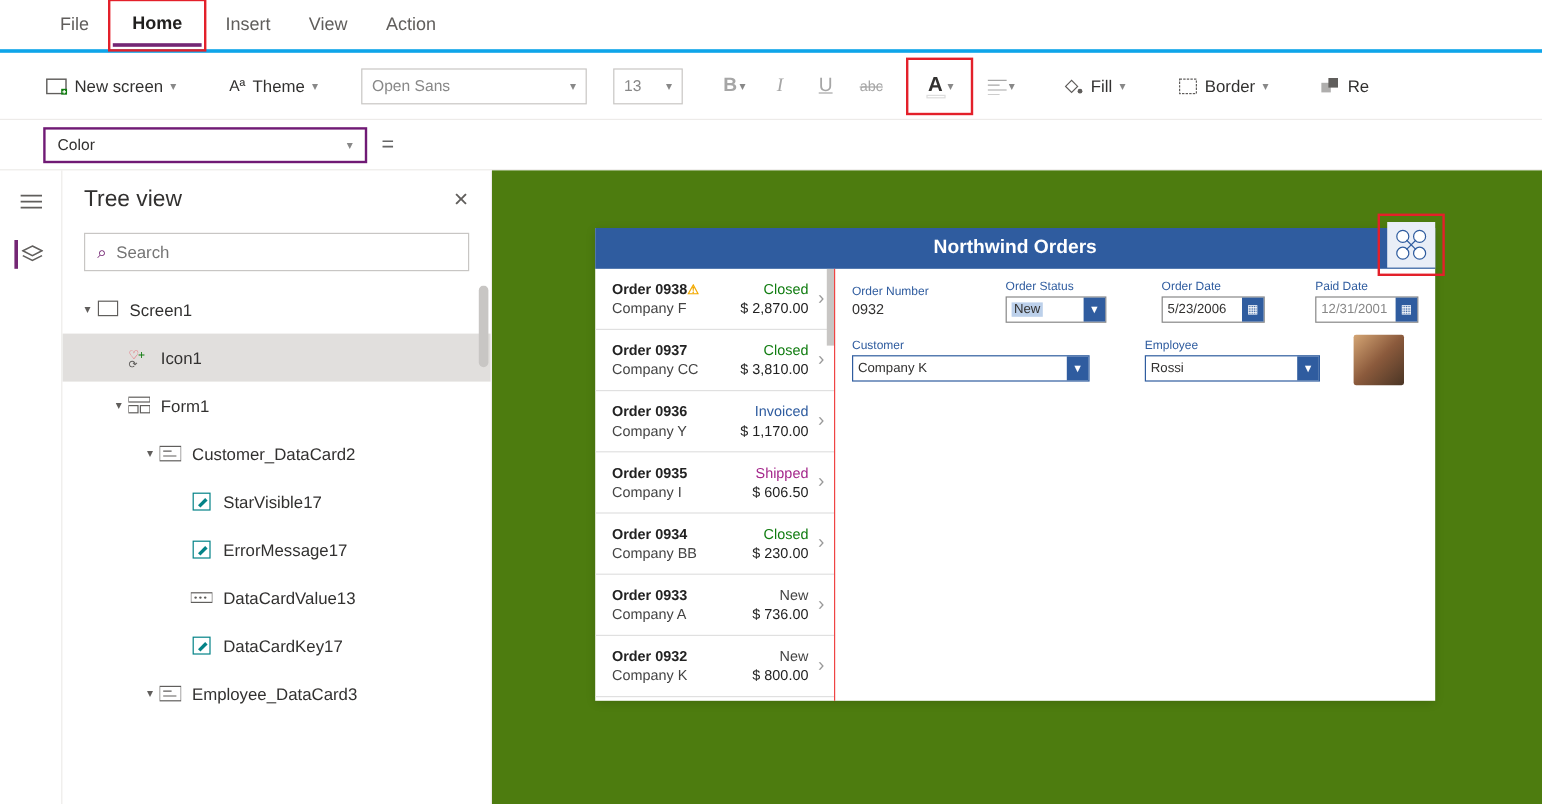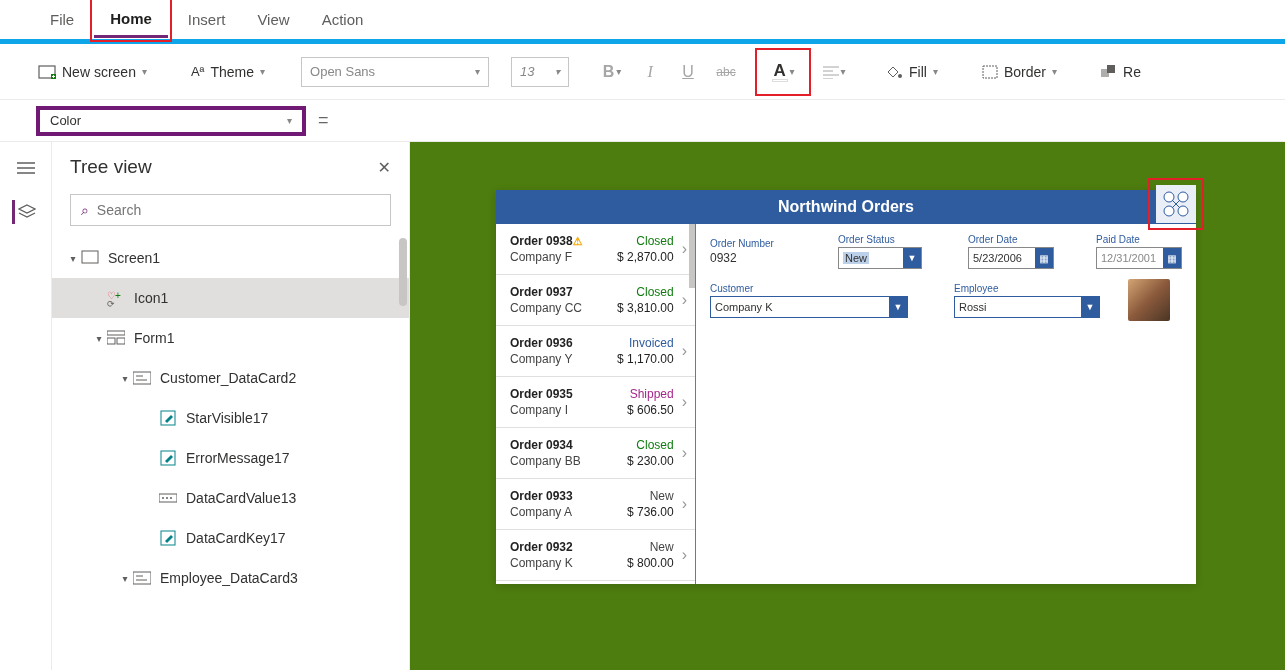--- a/index.html
+++ b/index.html
@@ -1,36 +1,36 @@
 <!DOCTYPE html>
 <html><head>
 <meta charset="utf-8">
 <style>
 * { box-sizing: border-box; margin: 0; padding: 0; font-family: "Segoe UI", Arial, sans-serif; }
 body { background: #fff; width: 1285px; height: 670px; overflow: hidden; font-size: 13px; color: #323130; }
 
 
-.menu-bar { height: 44px; display: flex; align-items: center; padding-left: 34px; gap: 0; border-bottom: 5px solid #0ea5e9; }
+.menu-bar { height: 44px; display: flex; align-items: center; padding-left: 34px; gap: 0; border-bottom: 3px solid #0ea5e9; }
 .menu-item { padding: 8px 16px; font-size: 15px; color: #605e5c; cursor: pointer; }
 .menu-item.active { color: #201f1e; font-weight: 600; border-bottom: 3px solid #742774; }
 .menu-item-home-box { border: 2px solid #e3202a; padding: 2px; }
 
 
 .toolbar { height: 56px; display: flex; align-items: center; padding-left: 30px; gap: 8px; border-bottom: 1px solid #edebe9; }
 .tb-btn { display: flex; align-items: center; gap: 6px; padding: 4px 8px; color: #323130; cursor: pointer; font-size: 14px; }
 .tb-sep { width: 12px; }
 .tb-drop { width: 188px; height: 30px; border: 1px solid #c8c6c4; display: flex; align-items: center; padding: 0 8px; color: #888; justify-content: space-between; }
-.tb-drop.small { width: 58px; font-style: italic; }
+.tb-drop.small { width: 58px; }
 .tb-icon { width: 30px; height: 30px; display: flex; align-items: center; justify-content: center; color: #a6a6a6; font-size: 16px; cursor: pointer; }
 .chev { font-size: 10px; color: #888; }
 .fontcolor-box { border: 2px solid #e3202a; width: 56px; height: 48px; display: flex; align-items: center; justify-content: center; margin-left: 6px; }
 
 
 .formula-bar { height: 42px; display: flex; align-items: center; padding: 0 36px; gap: 12px; border-bottom: 1px solid #edebe9; }
-.prop-select { width: 270px; height: 30px; border: 4px solid #701a75; display: flex; align-items: center; padding: 0 10px; justify-content: space-between; }
+.prop-select { width: 270px; height: 30px; border: 2px solid #701a75; display: flex; align-items: center; padding: 0 10px; justify-content: space-between; }
 .eq { font-size: 18px; color: #666; }
 .fx-box { height: 30px; border: 1px solid #c8c6c4; display: flex; align-items: center; padding: 0 10px; gap: 8px; flex: 1; }
 .fx-label { font-style: italic; font-family: "Times New Roman", serif; font-size: 15px; color: #323130; }
 .formula-text { font-family: Consolas, monospace; font-size: 15px; }
 .fn { color: #1b73b3; }
 .num { color: #b46900; }
 .punct { color: #333; }
 
 
 .main { display: flex; height: calc(670px - 44px - 56px - 42px); }

